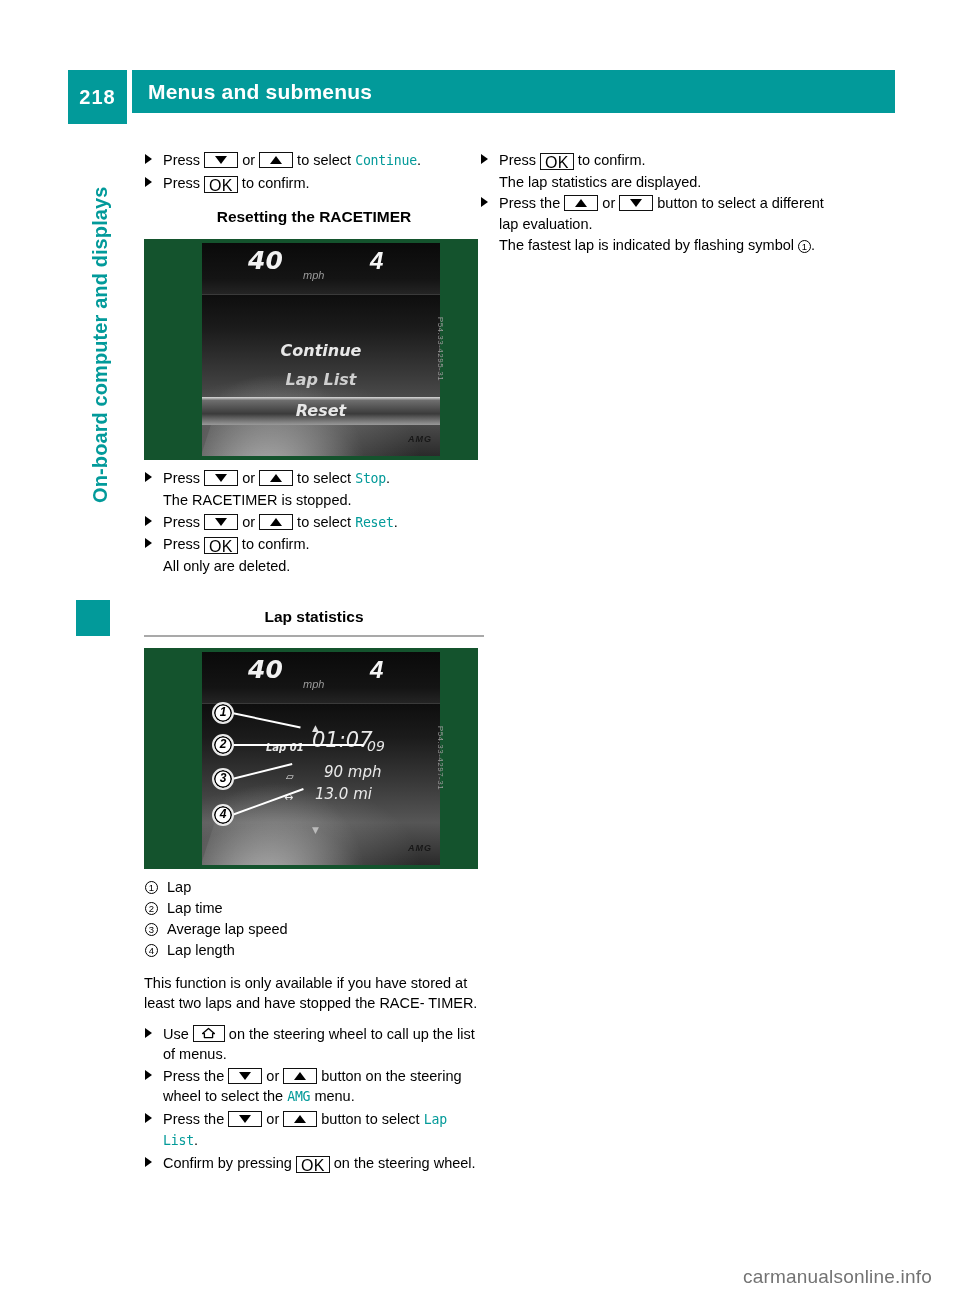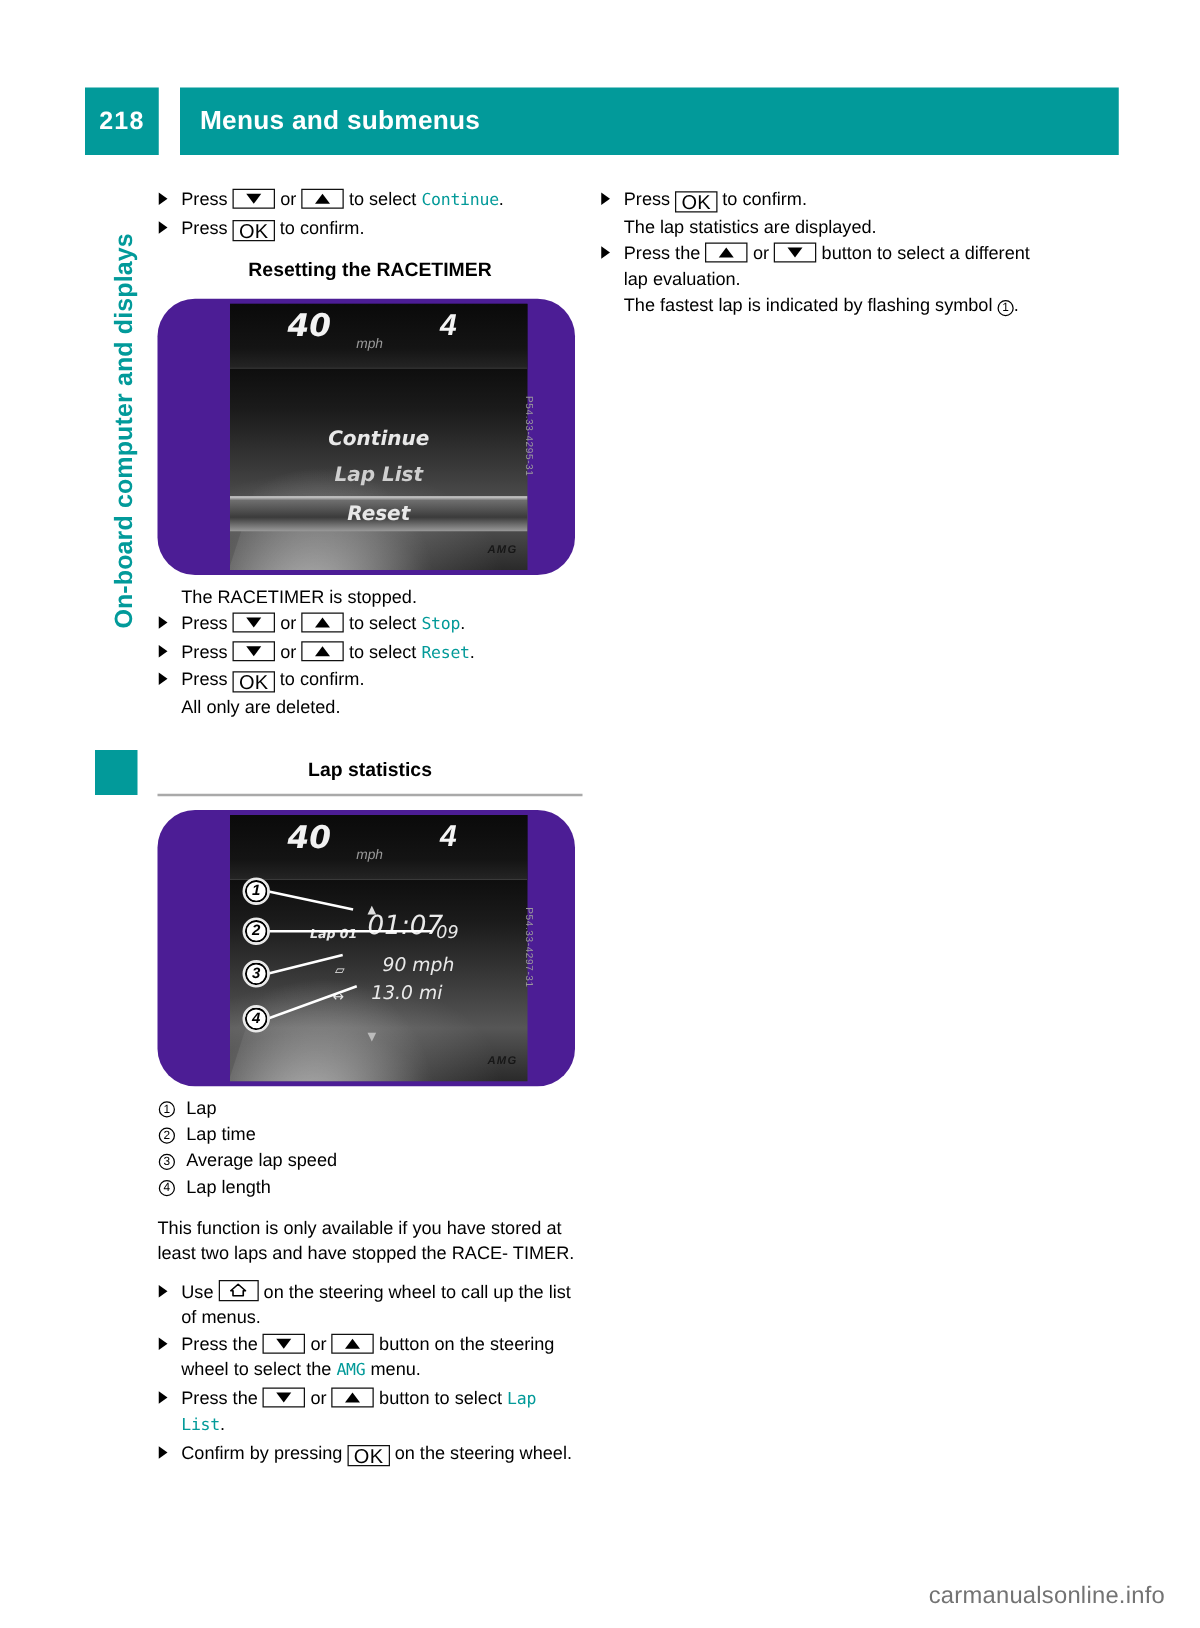--- a/index.html
+++ b/index.html
@@ -15,21 +15,21 @@
 
   
   #header { position: absolute; left: 68px; top: 70px; width: 827px; height: 54px; }
   #page-num-block {
     position: absolute; left: 0; top: 0; width: 59px; height: 54px;
     background: #029a9a; color: #ffffff;
     display: flex; align-items: center; justify-content: center;
     font-size: 20px; font-weight: bold; letter-spacing: 1px;
   }
   #title-block {
-    position: absolute; left: 76px; top: 0; right: 0; height: 54px;
+    position: absolute; left: 64px; top: 0; right: 0; height: 43px;
     background: #029a9a; color: #ffffff;
     display: flex; align-items: center;
     padding-left: 16px;
     font-size: 21px; font-weight: bold; letter-spacing: .2px;
   }
 
   
   #sidebar { position: absolute; left: 68px; top: 200px; width: 46px; height: 460px; }
   #sidebar-text {
     position: absolute; left: -168px; top: 175px;
@@ -40,21 +40,21 @@
     text-align: right; white-space: nowrap;
     letter-spacing: .1px;
   }
   #sidebar-square {
     position: absolute; left: 8px; top: 400px;
     width: 34px; height: 36px; background: #029a9a;
   }
 
   
   .col { position: absolute; top: 150px; font-size: 14.5px; line-height: 20.5px; }
-  #col-left  { left: 126px; width: 340px; }
+  #col-left  { left: 144px; width: 340px; }
   #col-right { left: 480px; width: 345px; }
 
   
   .step { position: relative; padding-left: 19px; margin-bottom: 1px; }
   .step .tri {
     position: absolute; left: 1px; top: 4px;
     width: 0; height: 0;
     border-left: 7px solid #000;
     border-top: 5px solid transparent;
     border-bottom: 5px solid transparent;
@@ -102,24 +102,23 @@
     vertical-align: 0px; font-family: "Liberation Sans", sans-serif;
   }
   .legend { margin: 4px 0 12px; }
   .legend-row { display: flex; align-items: flex-start; line-height: 21px; }
   .legend-row .circ { margin: 4px 9px 0 1px; flex: 0 0 auto; }
 
   
   .shot {
     position: relative;
     width: 334px; height: 221px;
-    background: #4c1d95;
+    background: #14532d;
     margin: 0 0 8px 0;
     overflow: hidden;
-    border-radius: 30px;
   }
   .shot .inner {
     position: absolute; left: 58px; top: 4px; right: 38px; bottom: 4px;
     background: linear-gradient(180deg,#050505 0%,#0c0c0c 22%,#1b1b1b 40%,
                 #3a3a3a 62%,#565656 80%,#2a2a2a 100%);
     overflow: hidden;
   }
   .shot .topbar {
     position: absolute; left: 0; top: 0; right: 0; height: 52px;
     background: linear-gradient(180deg,#0a0a0a,#141414 70%,#242424);
@@ -242,34 +241,34 @@
       <div class="swoosh2"></div>
       <div class="menu-hl" style="top:154px"></div>
       <div class="menu-item" style="top:98px">Continue</div>
       <div class="menu-item dim" style="top:127px">Lap List</div>
       <div class="menu-item" style="top:158px">Reset</div>
       <div class="amg">AMG</div>
     </div>
     <div class="vcode">P54.33-4295-31</div>
   </div>
 
-  <div class="step sub" style="padding-left:19px">The RACETIMER is stopped.</div>
   <div class="step">
     <span class="tri"></span>
     <span>Press</span>
     <span class="key arrow"><svg width="14" height="10" viewBox="0 0 14 10">
           <polygon points="1,1 13,1 7,9" fill="#000"></polygon>
         </svg></span>
     <span>or</span>
     <span class="key arrow"><svg width="14" height="10" viewBox="0 0 14 10">
           <polygon points="7,1 13,9 1,9" fill="#000"></polygon>
         </svg></span>
     <span>to select</span>
     <span class="mono-teal">Stop</span><span>.</span>
   </div>
+  <div class="step sub" style="padding-left:19px">The RACETIMER is stopped.</div>
 
   <div class="step">
     <span class="tri"></span>
     <span>Press</span>
     <span class="key arrow"><svg width="14" height="10" viewBox="0 0 14 10">
           <polygon points="1,1 13,1 7,9" fill="#000"></polygon>
         </svg></span>
     <span>or</span>
     <span class="key arrow"><svg width="14" height="10" viewBox="0 0 14 10">
           <polygon points="7,1 13,9 1,9" fill="#000"></polygon>

